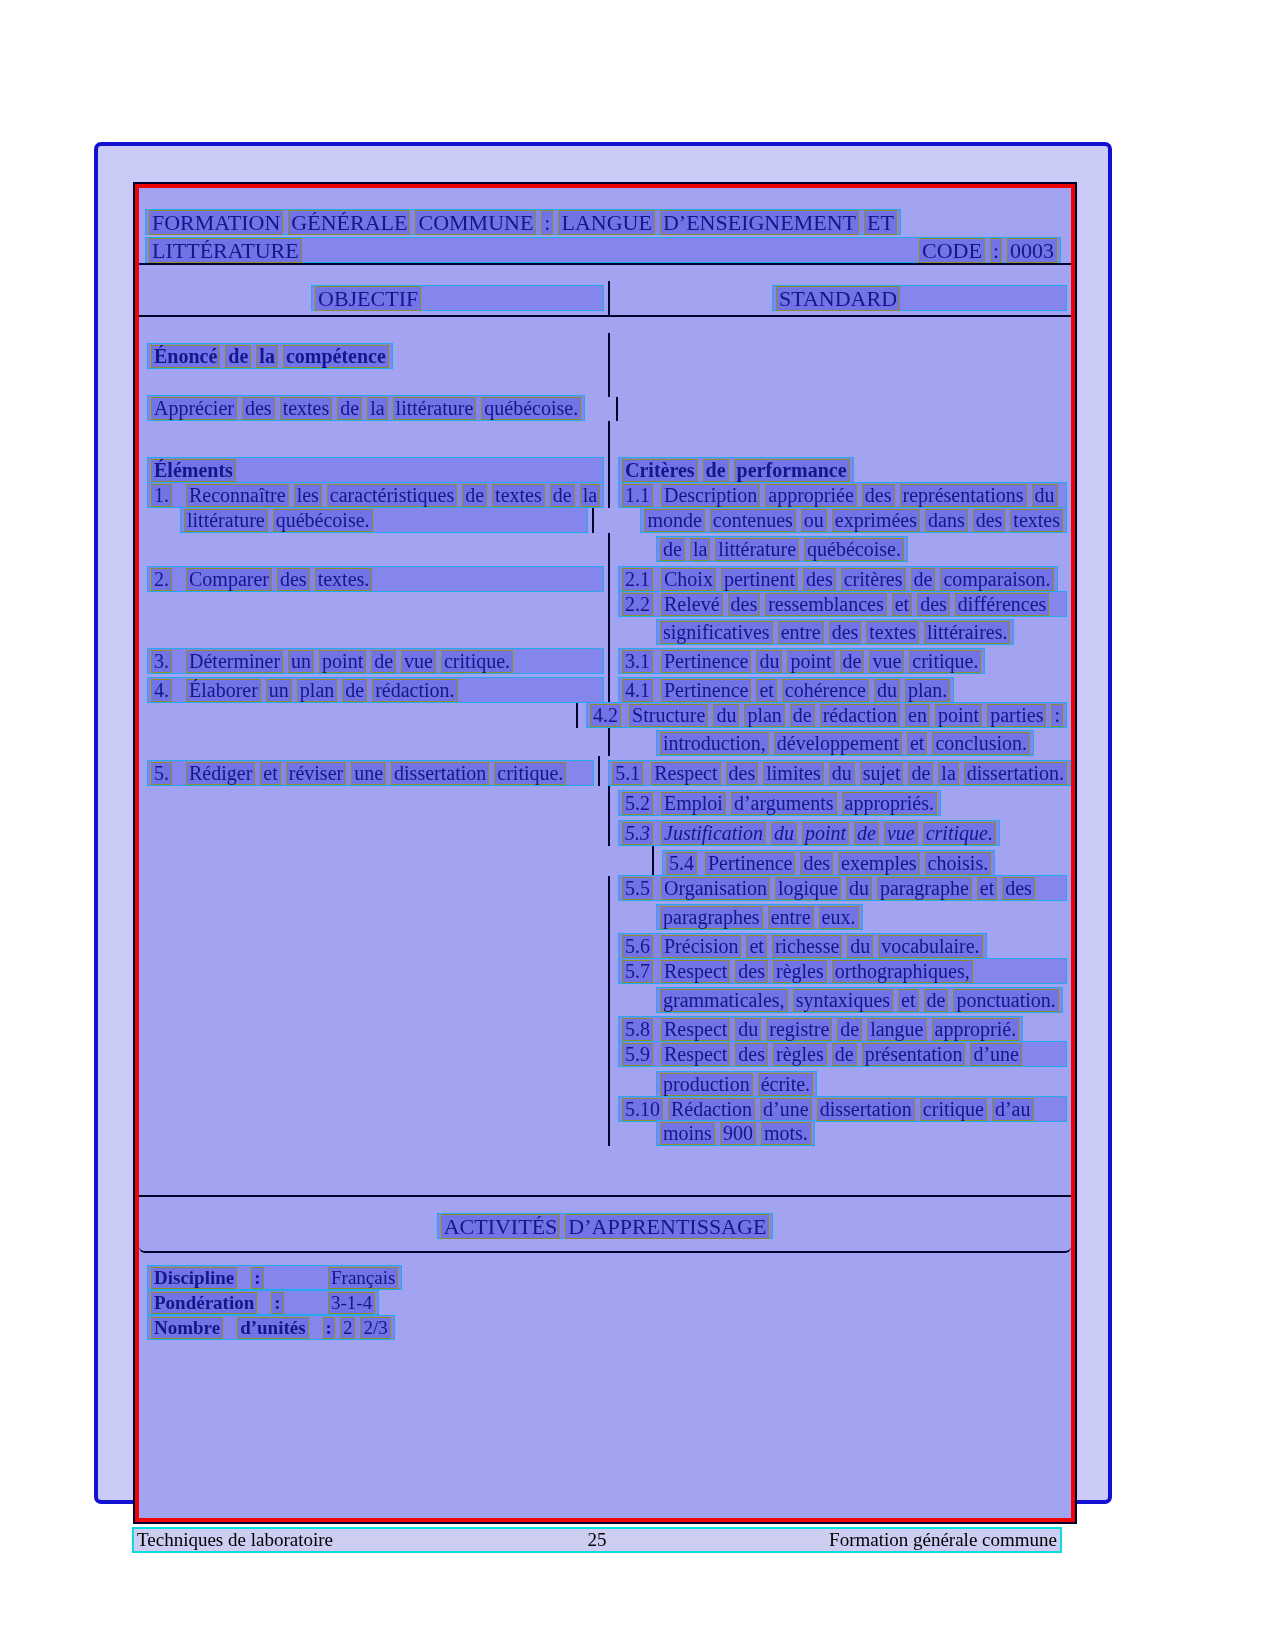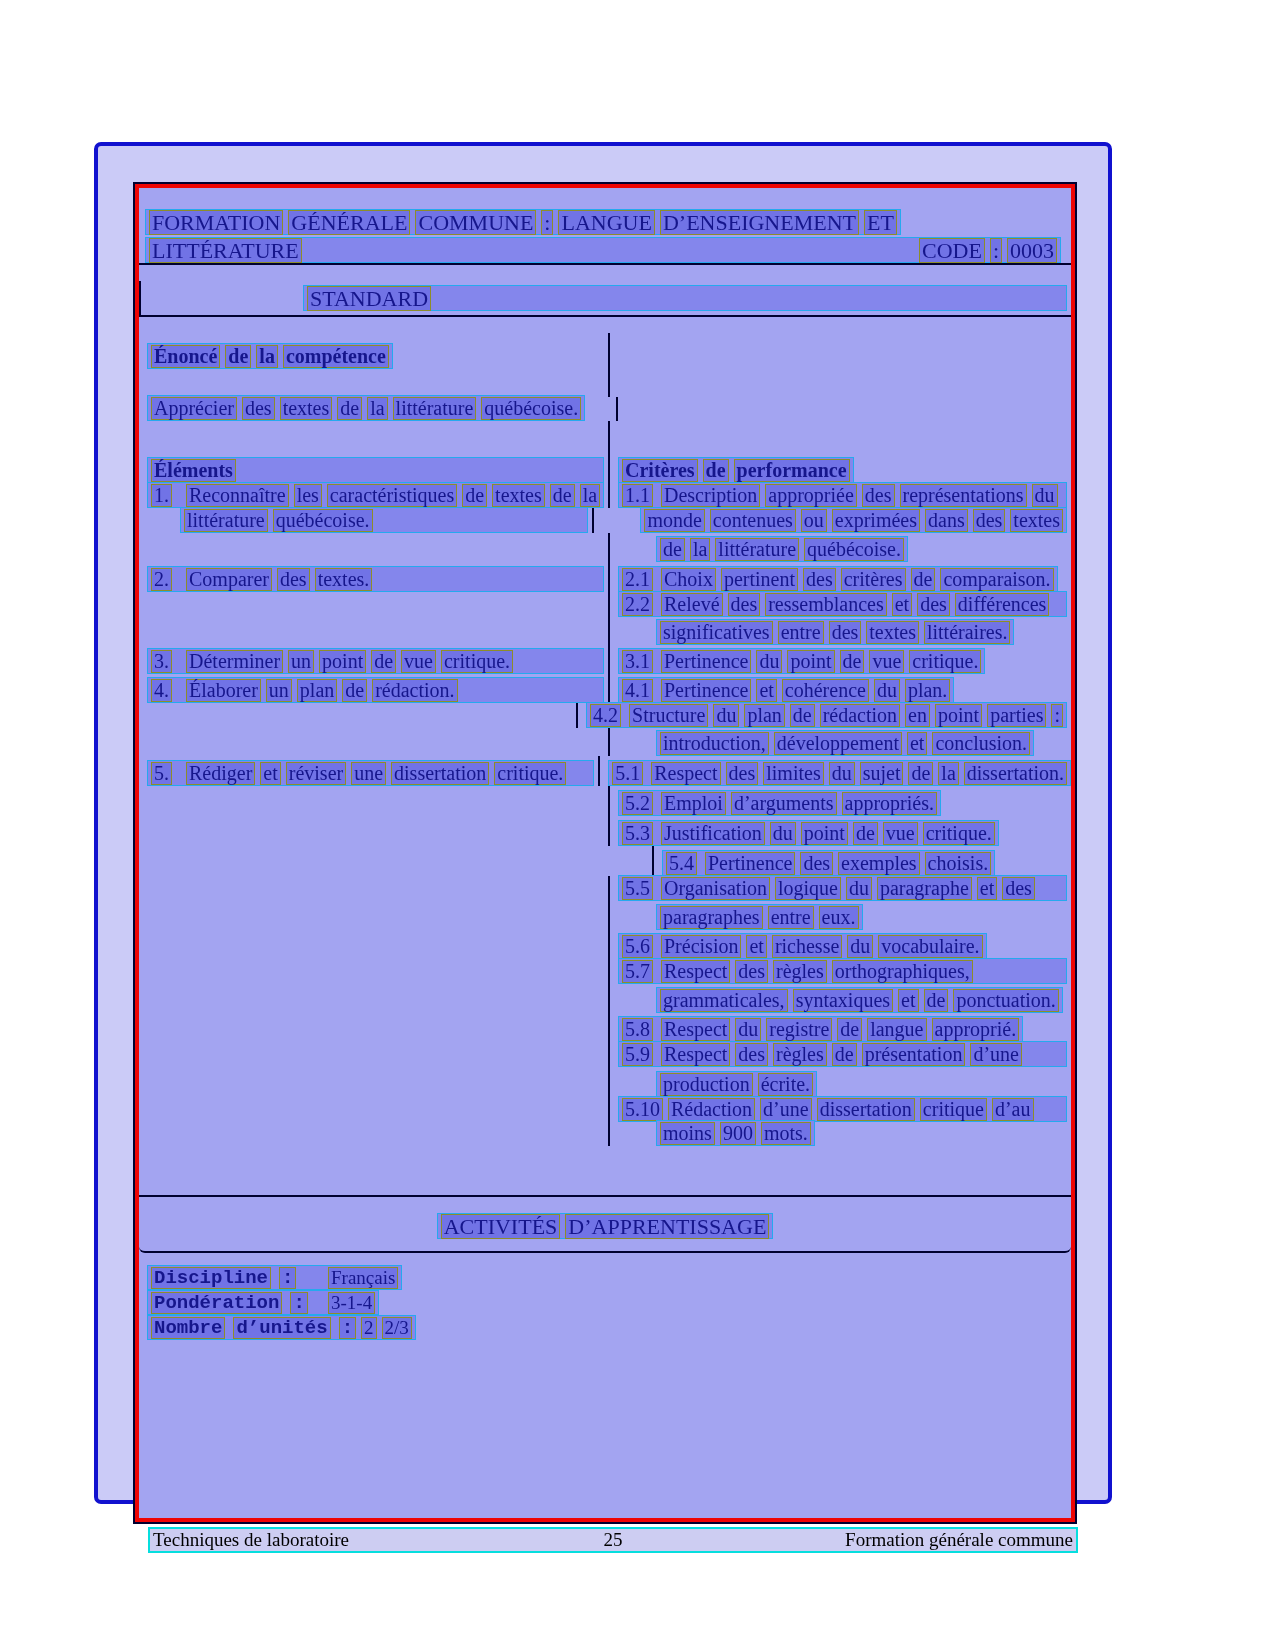--- a/index.html
+++ b/index.html
@@ -38,25 +38,25 @@
   .content{height:864px;display:flex;flex-direction:column;}
   .crow{display:flex;align-items:flex-end;flex:none;}
   .lcell{width:469px;display:flex;align-items:flex-end;padding-left:8px;box-sizing:border-box;}
   .rcell{flex:1;display:flex;align-items:flex-end;border-left:2px solid #000030;
          padding-left:8px;box-sizing:border-box;align-self:stretch;}
   
   .acts{height:40px;display:flex;justify-content:center;align-items:flex-start;border-radius:6px;}
   
   .details{height:265px;padding:12px 0 0 8px;box-sizing:border-box;}
   .dline{margin-bottom:0;}
-  .lblslot{display:flex;gap:8px;min-width:172px;font-family:Liberation Mono, monospace;}
+  .lblslot{display:flex;gap:14px;min-width:172px;}
   .details .word{font-size:19px;line-height:20px;}
   .details .strip{height:25px;margin-bottom:0;}
   
-  .footer{position:absolute;left:148px;top:1527px;width:930px;height:26px;
+  .footer{position:absolute;left:132px;top:1527px;width:930px;height:26px;
           display:flex;align-items:center;background:#cdcdf2;border:2px solid #06dede;
           box-sizing:border-box;color:#000;font-size:19px;padding:0 3px;}
   .footer .fl{flex:1;text-align:left;}
   .footer .fc{flex:0;white-space:nowrap;}
   .footer .fr{flex:1;text-align:right;}
 </style>
 </head>
 <body>
 
 <div class="page">
@@ -84,20 +84,26 @@
                 <div class="grp">
                   <span class="word">CODE</span>
                   <span class="word">:</span>
                   <span class="word">0003</span>
                 </div>
               </div>
           </div>
         </div>
 
         <div class="row heads big">
+          <div class="hcell left">
+            <div class="hspacer" style="width:172px"></div>
+            <div class="strip grow" id="headLeft">
+                <span class="word">OBJECTIF</span>
+              </div>
+          </div>
           <div class="hcell right">
             <div class="hspacer" style="width:162px"></div>
             <div class="strip grow" id="headRight">
                 <span class="word">STANDARD</span>
               </div>
           </div>
         </div>
 
         <div class="row content" id="contentGrid">
             <div class="crow" style="height: 12px;">
@@ -382,21 +388,21 @@
                 <div class="strip fit">
                   <span class="numslot r">
                     <span class="word">5.2</span>
                   </span>
                   <span class="word">Emploi</span>
                   <span class="word">d’arguments</span>
                   <span class="word">appropriés.</span>
                 </div>
               </div>
             </div>
-            <div class="crow" style="height: 30px;">
+            <div class="crow" style="height: 30px; font-style: italic;">
               <div class="lcell"></div>
               <div class="rcell">
                 <div class="strip fit">
                   <span class="numslot r">
                     <span class="word">5.3</span>
                   </span>
                   <span class="word">Justification</span>
                   <span class="word">du</span>
                   <span class="word">point</span>
                   <span class="word">de</span>

